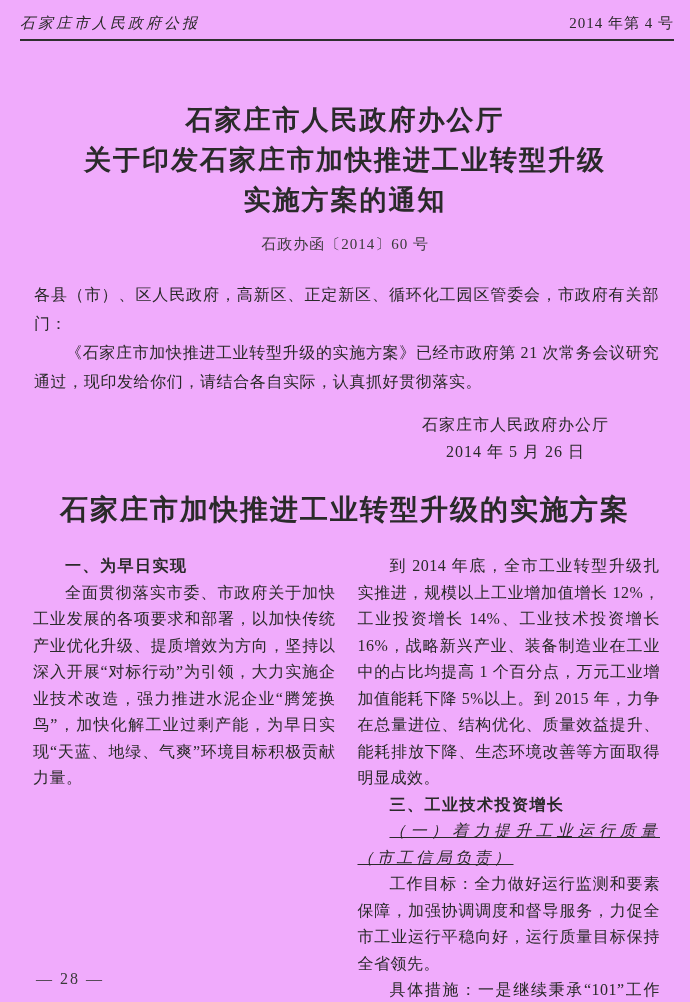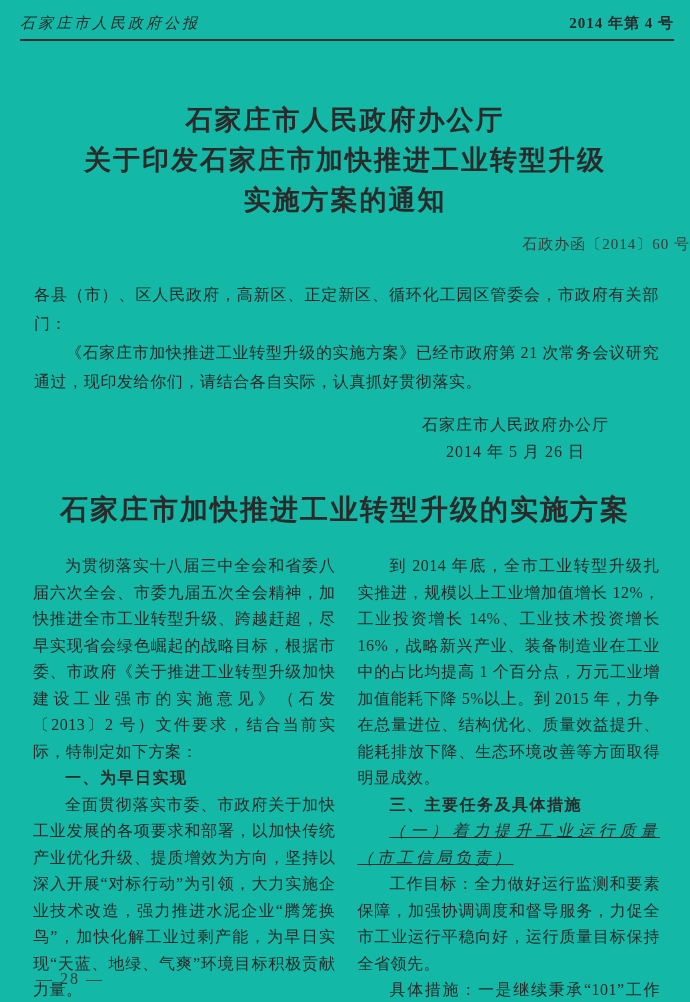--- a/index.html
+++ b/index.html
@@ -5,21 +5,21 @@
   html, body {
     margin: 0;
     padding: 0;
     background: #e8e8e6;
   }
   .page {
     position: relative;
     width: 690px;
     height: 1002px;
     margin: 0 auto;
-    background: #14b8a6;
+    background: #f0abfc;
     color: #2a2a2a;
     font-family: "Liberation Serif", "DejaVu Serif", serif;
     overflow: hidden;
     box-sizing: border-box;
   }
   
   .running-header {
     position: absolute;
     top: 14px;
     left: 20px;
@@ -30,35 +30,34 @@
     padding-bottom: 6px;
     border-bottom: 2px solid #2f2f2f;
     font-size: 15px;
   }
   .running-header .pub-name {
     font-style: italic;
     letter-spacing: 3px;
   }
   .running-header .issue-no {
     letter-spacing: 1px;
-    font-weight: bold;
   }
   
   .notice-title {
     margin: 100px 30px 0 30px;
     text-align: center;
     font-size: 27px;
     font-weight: 700;
     line-height: 40px;
     letter-spacing: 2px;
     font-family: "Liberation Serif", "DejaVu Serif", serif;
   }
   .doc-number {
     margin-top: 15px;
-    text-align: right;
+    text-align: center;
     font-size: 15px;
     letter-spacing: 1px;
     color: #3a3a3a;
   }
   .notice-body-wrap {
     margin: 26px 31px 0 34px;
     font-size: 16px;
     line-height: 29px;
     letter-spacing: 0.6px;
     text-align: justify;
@@ -152,28 +151,27 @@
         </span>
       </div>
     </div>
   </div>
 
   <div class="plan-section">
     <h2 class="plan-title">石家庄市加快推进工业转型升级的实施方案</h2>
 
     <div class="columns">
       <div class="col">
-        <p class="para">为贯彻落实十八届三中全会和省委八届六次全会、市委九届五次全会精神，加快推进全市工业转型升级、跨越赶超，尽早实现省会绿色崛起的战略目标，根据市委、市政府《关于推进工业转型升级加快建设工业强市的实施意见》（石发〔2013〕2 号）文件要求，结合当前实际，特制定如下方案：</p>
         <p class="heading">一、为早日实现</p>
         <p class="para">全面贯彻落实市委、市政府关于加快工业发展的各项要求和部署，以加快传统产业优化升级、提质增效为方向，坚持以深入开展“对标行动”为引领，大力实施企业技术改造，强力推进水泥企业“腾笼换鸟”，加快化解工业过剩产能，为早日实现“天蓝、地绿、气爽”环境目标积极贡献力量。</p>
 
       </div>
       <div class="col">
         <p class="para">到 2014 年底，全市工业转型升级扎实推进，规模以上工业增加值增长 12%，工业投资增长 14%、工业技术投资增长 16%，战略新兴产业、装备制造业在工业中的占比均提高 1 个百分点，万元工业增加值能耗下降 5%以上。到 2015 年，力争在总量进位、结构优化、质量效益提升、能耗排放下降、生态环境改善等方面取得明显成效。</p>
-        <p class="heading">三、主要任务及具体措施</p>
+        <p class="heading">三、工业技术投资增长</p>
         <p class="kai">（一）着力提升工业运行质量（市工信局负责）</p>
         <p class="para">工作目标：全力做好运行监测和要素保障，加强协调调度和督导服务，力促全市工业运行平稳向好，运行质量目标保持全省领先。</p>
         <p class="para">具体措施：一是继续秉承“101”工作理念（对职责范围内的事，坚决杜绝拖</p>
       </div>
     </div>
   </div>
 
   <div class="page-footer">
     <span>— 28 —</span>
   </div>

